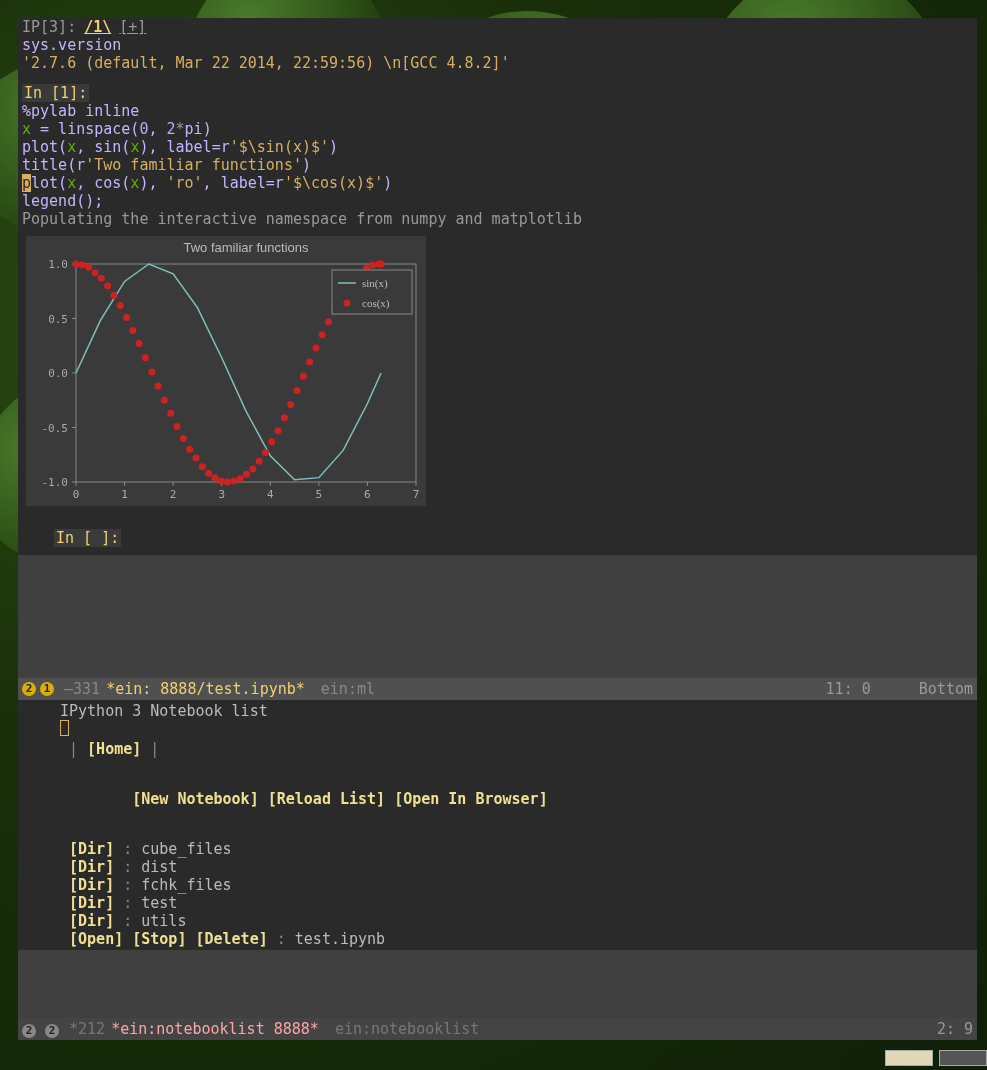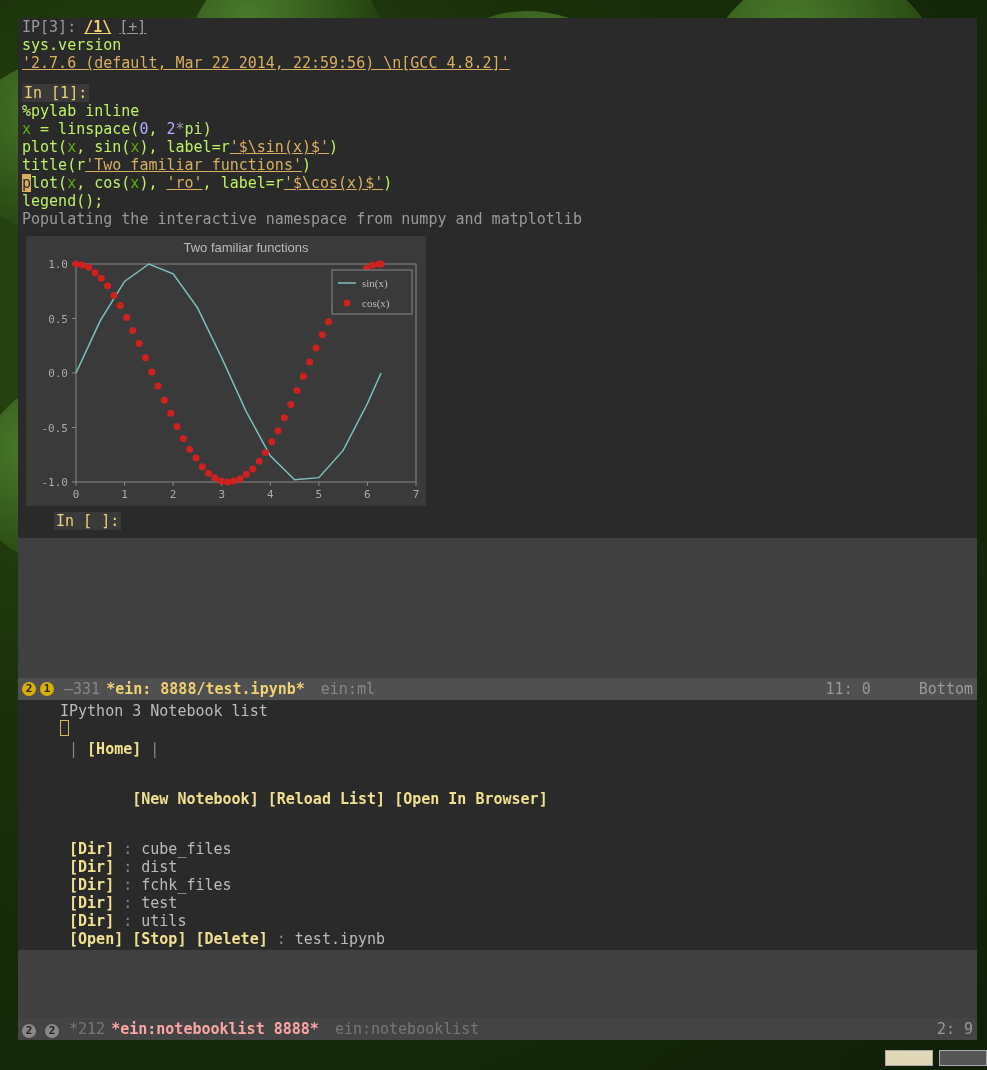--- a/index.html
+++ b/index.html
@@ -54,36 +54,36 @@
     color: #f0d070;
     display: inline-block;
     padding: 0 2px;
   }
   .cell-area {
     background: #2a2a2a;
     padding: 0 4px 6px 4px;
   }
   .code-line { white-space: pre; }
   .var { color: #5faf00; }
-  .str2 { color: #d7af5f; text-decoration: underline; }
+  .str2 { color: #d7af5f; }
   .num { color: #afafff; }
   .op { color: #999; }
-  .txt { color: #bef264; }
+  .txt { color: #c4b5fd; }
   .cursor-block {
     background: #d7af5f;
     color: #2a2a2a;
     display: inline-block;
     width: 9px;
   }
   .output-txt { color: #999; }
   .chart-box {
     background: #0f172a;
     width: 400px;
     height: 270px;
-    margin: 8px 0 0 4px;
+    margin: 8px 0 17px 4px;
     position: relative;
   }
   .empty-cell {
     background: #2a2a2a;
     border-bottom: 1px solid #2a2a2a;
     min-height: 26px;
     padding-left: 36px;
   }
   .filler {
     background: #404040;
@@ -107,21 +107,21 @@
     display: inline-block;
     width: 14px; height: 14px;
     border-radius: 50%;
     text-align: center;
     font-size: 11px;
     line-height: 14px;
     font-weight: bold;
   }
   .circle-y { background: #d7af00; color: #222; }
   .circle-g { background: #888; color: #222; }
-  .ml-buffer { color: #f0d070; font-weight: bold; }
+  .ml-buffer { color: #f0d070; font-weight: normal; }
   .ml-mode { color: #888; }
   .ml-right { margin-left: auto; color: #999; }
   .pane-bottom {
     background: #2a2a2a;
     flex: 0 0 auto;
     padding-left: 36px;
   }
   .nb-list {
     padding: 2px 6px;
     color: #bbb;

